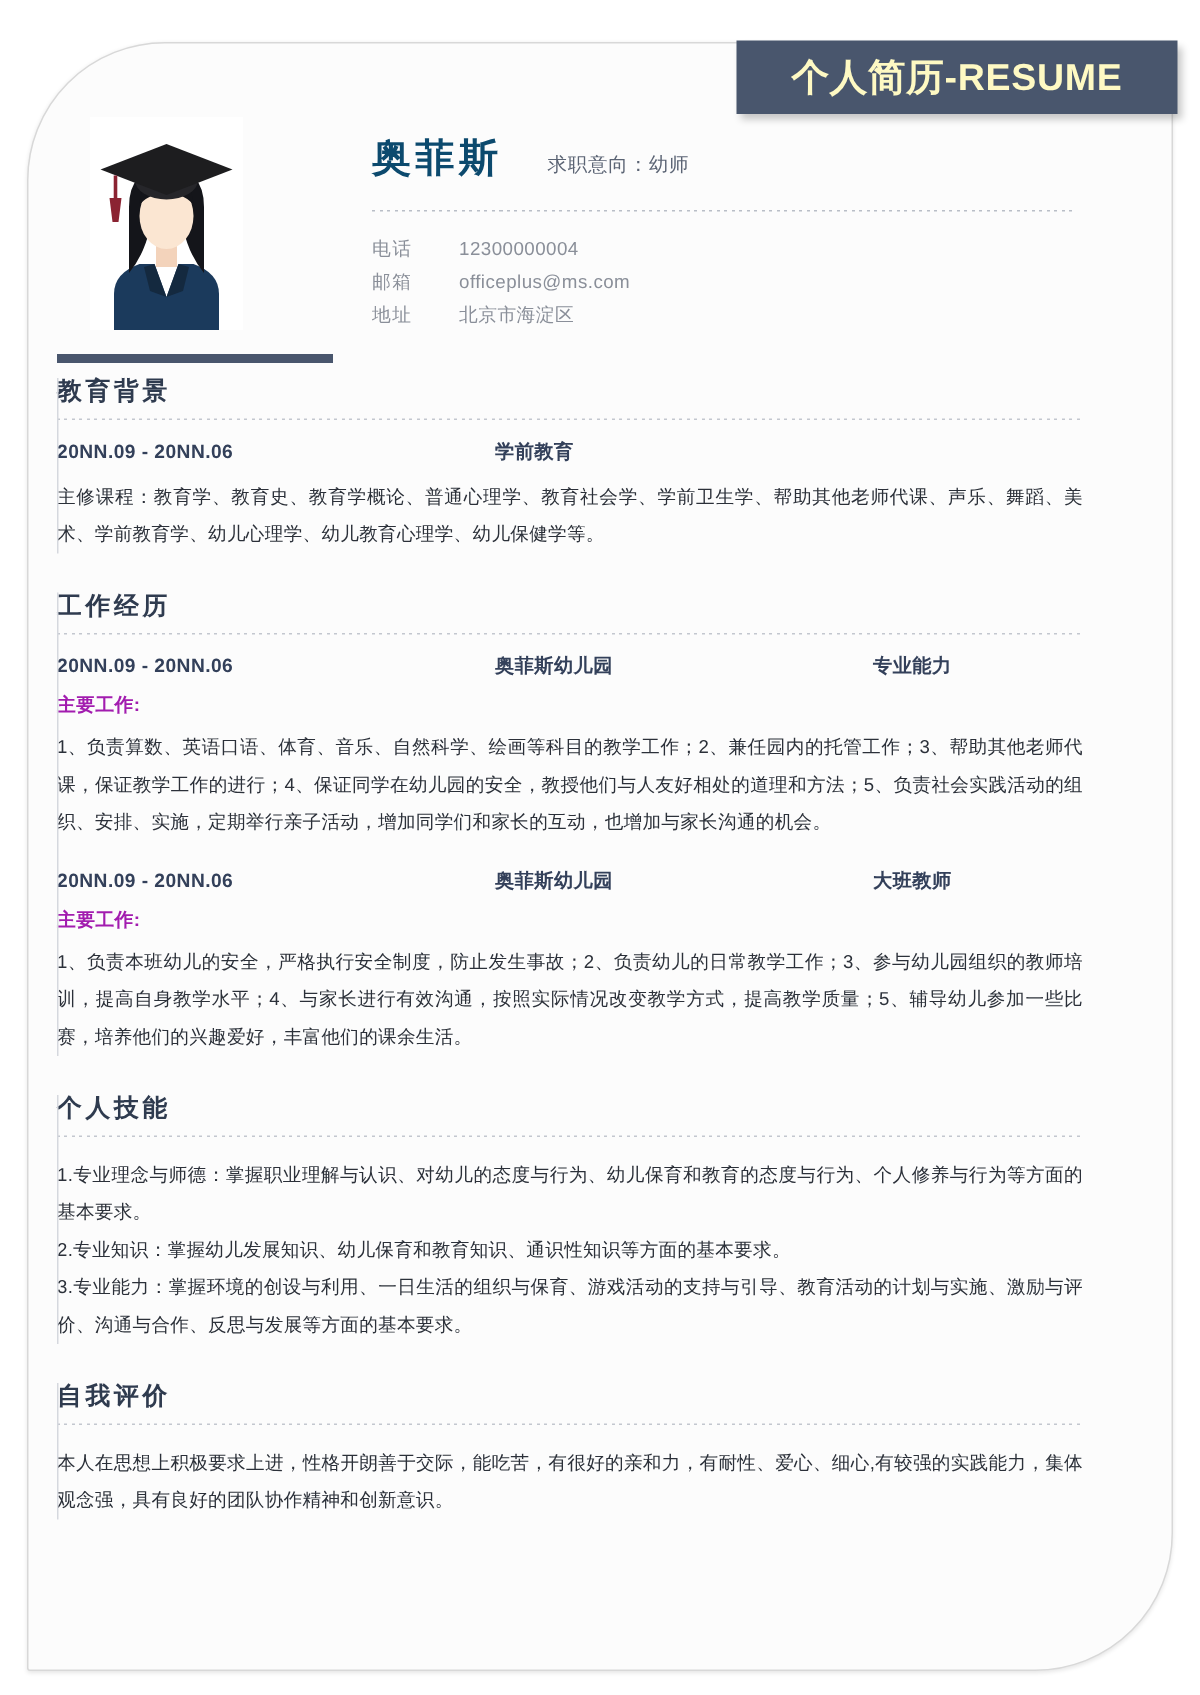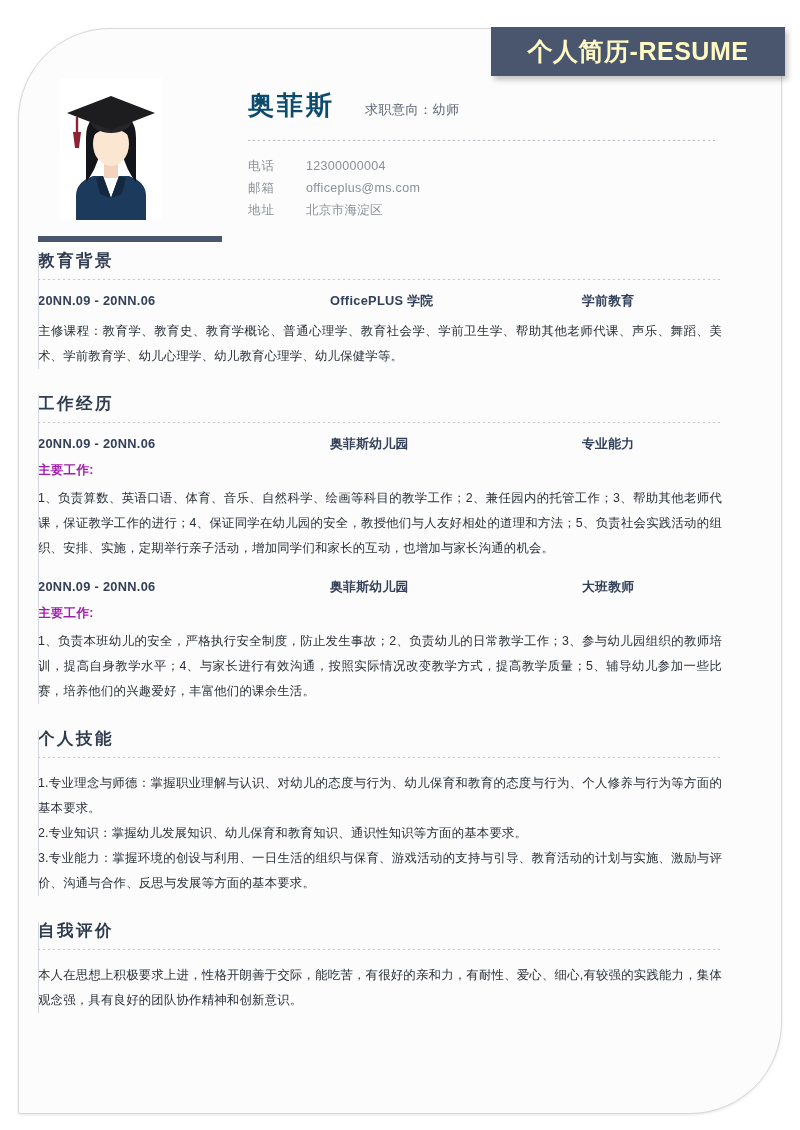--- a/index.html
+++ b/index.html
@@ -274,21 +274,20 @@
   </div>
 
   <div id="body-content">
 
     <div class="section">
       <div class="section-title">教育背景</div>
       <div class="section-dotted"></div>
       <div class="entry">
         <div class="entry-head">
           <span class="entry-period">20NN.09 - 20NN.06</span>
-          <span class="entry-org">OfficePLUS 学院</span>
           <span class="entry-role">学前教育</span>
         </div>
         <div class="para">主修课程：教育学、教育史、教育学概论、普通心理学、教育社会学、学前卫生学、帮助其他老师代课、声乐、舞蹈、美术、学前教育学、幼儿心理学、幼儿教育心理学、幼儿保健学等。</div>
       </div>
     </div>
 
     <div class="gap-md"></div>
 
     <div class="section">
       <div class="section-title">工作经历</div>

